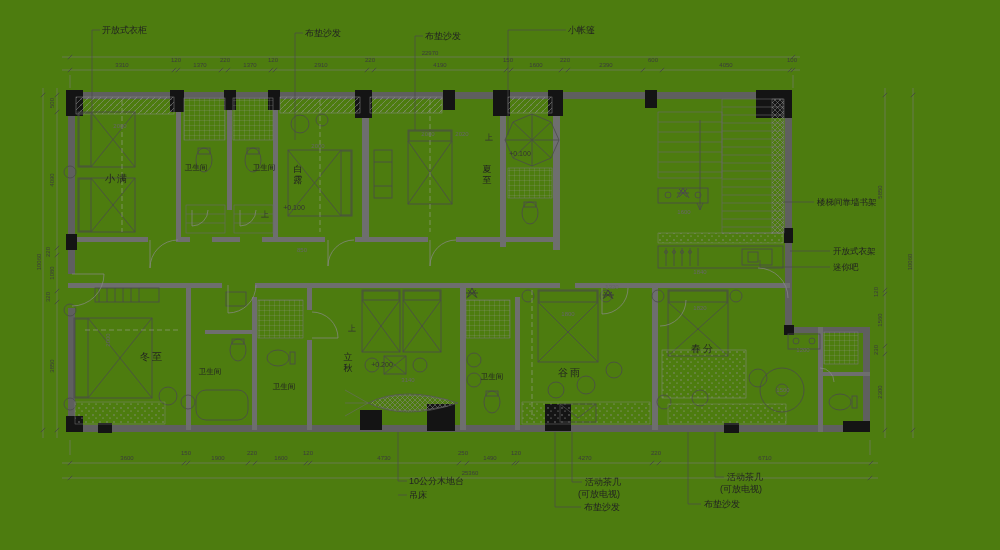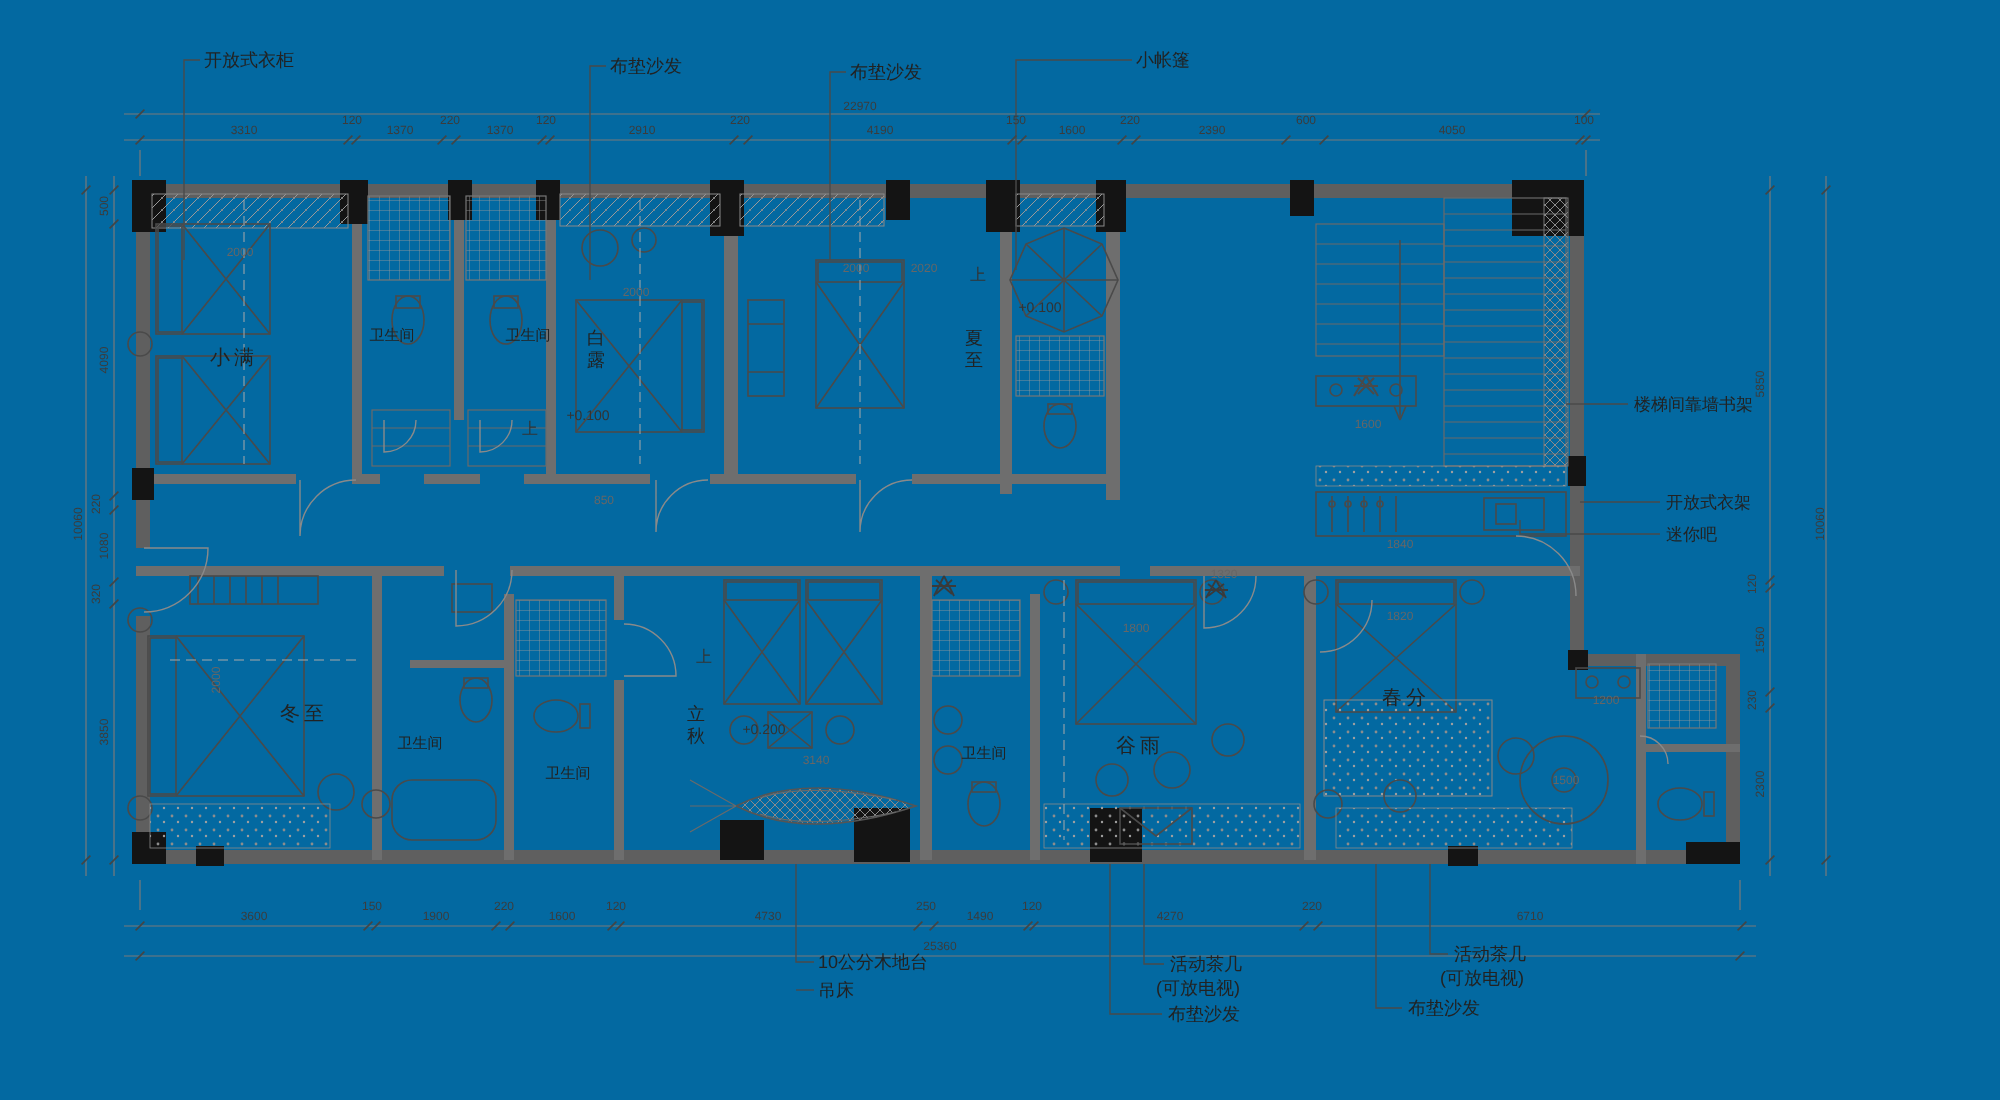--- a/index.html
+++ b/index.html
@@ -1,17 +1,17 @@
 <!DOCTYPE html>
 <html><head>
 <meta charset="utf-8">
 <style>
   html,body{margin:0;padding:0;background:#fff;}
   body{width:1000px;height:550px;overflow:hidden;font-family:"Liberation Sans",sans-serif;}
-  #stage{position:relative;width:1000px;height:550px;background:#0369a1;}
+  #stage{position:relative;width:1000px;height:550px;background:#4d7c0f;}
   svg text{font-family:"Liberation Sans","DejaVu Sans",sans-serif;}
   .wall{fill:#5f5f5f;stroke:none;}
   .iwall{fill:#6e6e6e;stroke:none;}
   .col{fill:#141414;stroke:none;}
   .furn{fill:none;stroke:#4a4a4a;stroke-width:0.8;}
   .furnthin{fill:none;stroke:#6a6a6a;stroke-width:0.6;}
   .dimline{stroke:#7a7a7a;stroke-width:0.6;fill:none;}
   .leader{stroke:#4a4a4a;stroke-width:0.7;fill:none;}
   .arc{stroke:#8a8a8a;stroke-width:0.7;fill:none;}
   .dash{stroke:#aaa;stroke-width:0.5;stroke-dasharray:5 3;fill:none;}

